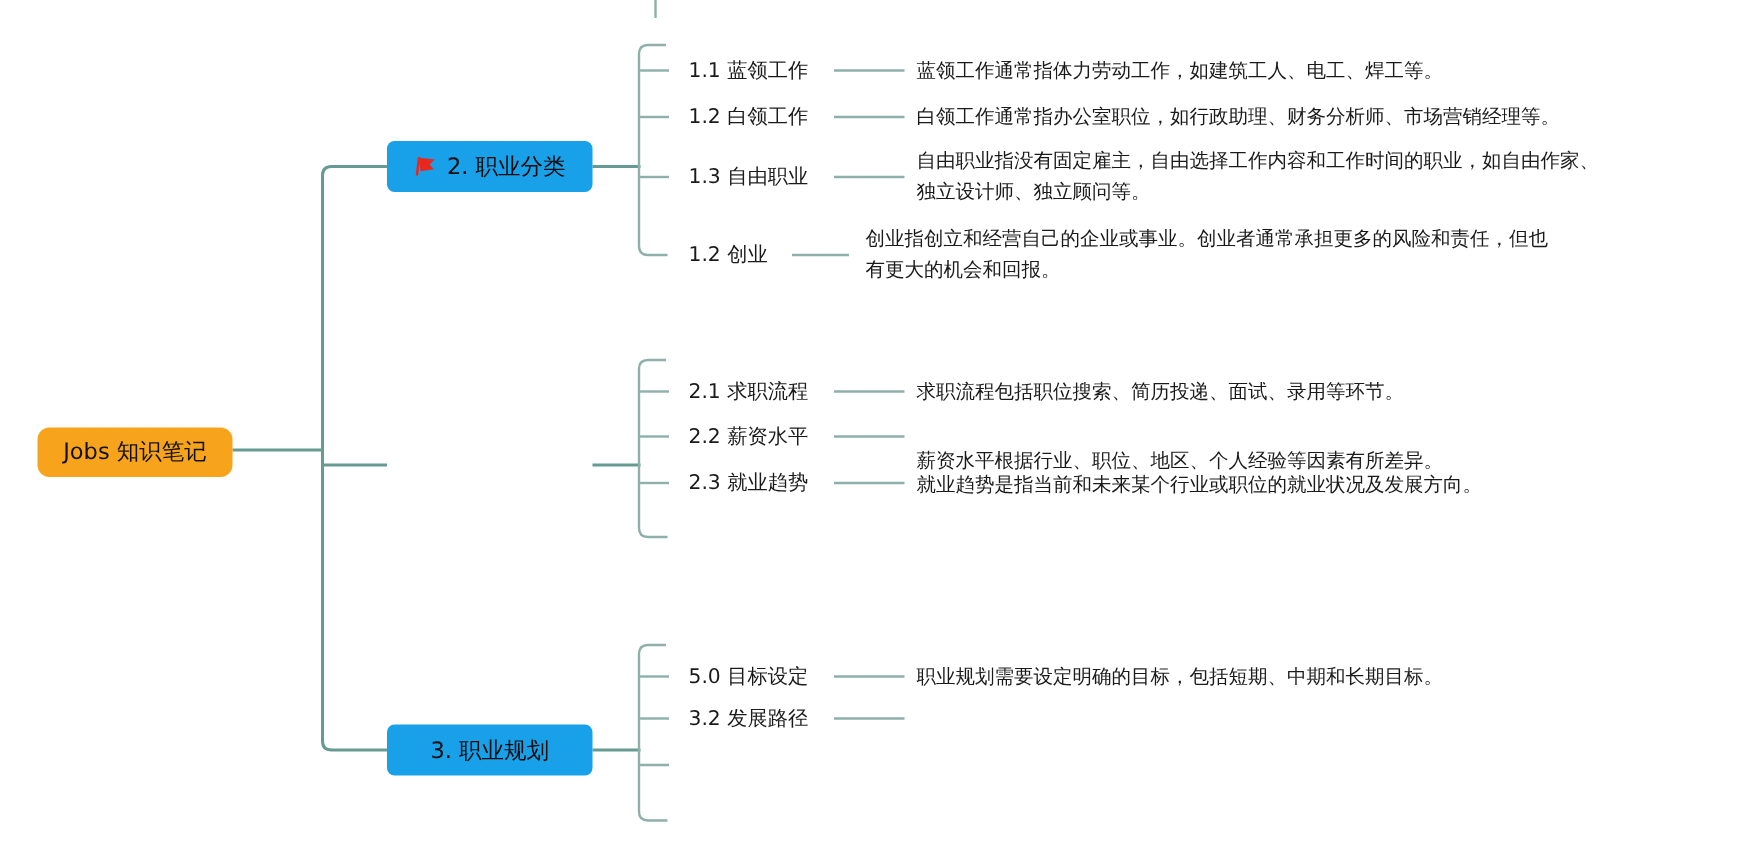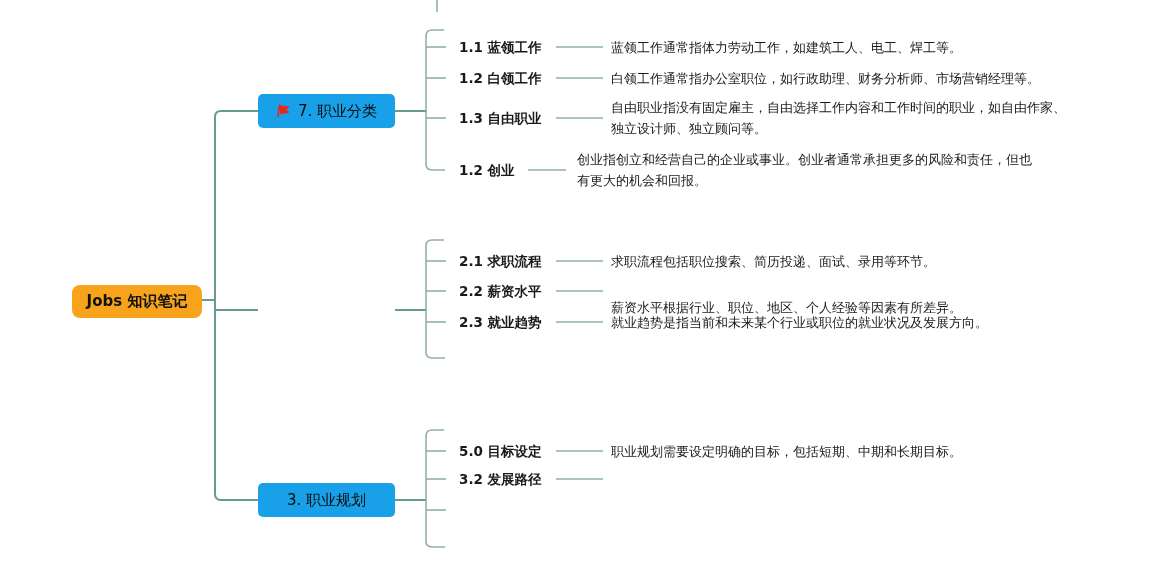--- a/index.html
+++ b/index.html
@@ -6,28 +6,28 @@
   .canvas{
     position:relative;width:1174px;height:575px;background:#ffffff;overflow:hidden;
     font-family:"DejaVu Sans","Liberation Sans",sans-serif;color:#1a1a1a;
   }
   svg.links{position:absolute;left:0;top:0;z-index:1;}
   .main-line{stroke:#679A92;stroke-width:2;fill:none;stroke-linecap:butt;}
   .child-line{stroke:#8FB0AA;stroke-width:1.6;fill:none;stroke-linecap:butt;}
   .node{position:absolute;z-index:2;box-sizing:border-box;display:flex;align-items:center;justify-content:center;cursor:default;}
   .root-node{
     left:25px;top:285px;width:130px;height:33px;background:#F7A41C;border-radius:8px;
-    font-size:15px;font-weight:bold;color:#111;margin-left:47px;
+    font-size:15px;font-weight:normal;color:#111;
   }
   .branch-node{
     width:137px;height:34px;background:#18A0E8;border-radius:5px;font-size:15px;color:#0b0b0b;gap:6px;
   }
   .branch-node .nicon{display:flex;align-items:center;}
   .child-label{
-    position:absolute;z-index:2;font-size:13.5px;line-height:20px;white-space:nowrap;color:#1a1a1a;font-weight:bold;
+    position:absolute;z-index:2;font-size:13.5px;line-height:20px;white-space:nowrap;color:#1a1a1a;
   }
   .desc{
     position:absolute;z-index:2;font-size:13px;line-height:21px;color:#1a1a1a;
   }
   .desc.oneline{white-space:nowrap;}
 </style>
 </head>
 <body>
 
 <div class="canvas">
@@ -76,21 +76,21 @@
     <span>Jobs 知识笔记</span>
   </div>
 
   <div class="node branch-node" style="left:258px;top:94px;">
     <span class="nicon">
       <svg width="16" height="16" viewBox="0 0 16 16">
         <path d="M3.2 2.2 L13.8 3.4 L10.4 6.6 L13.2 9.8 L4.4 11.2 Z" fill="#E8281E"></path>
         <rect x="2.6" y="1.6" width="1.7" height="12.6" rx="0.8" fill="#E8281E" transform="rotate(7 3.4 1.6)"></rect>
       </svg>
     </span>
-    <span>7. 职业分类</span>
+    <span>2. 职业分类</span>
   </div>
 
 
   <div class="node branch-node" style="left:258px;top:483px;">
     <span>3. 职业规划</span>
   </div>
 
   <div class="child-label" style="left:459px;top:37px;">1.1 蓝领工作</div>
   <div class="desc oneline" style="left:611px;top:37px;">蓝领工作通常指体力劳动工作，如建筑工人、电工、焊工等。</div>
 

